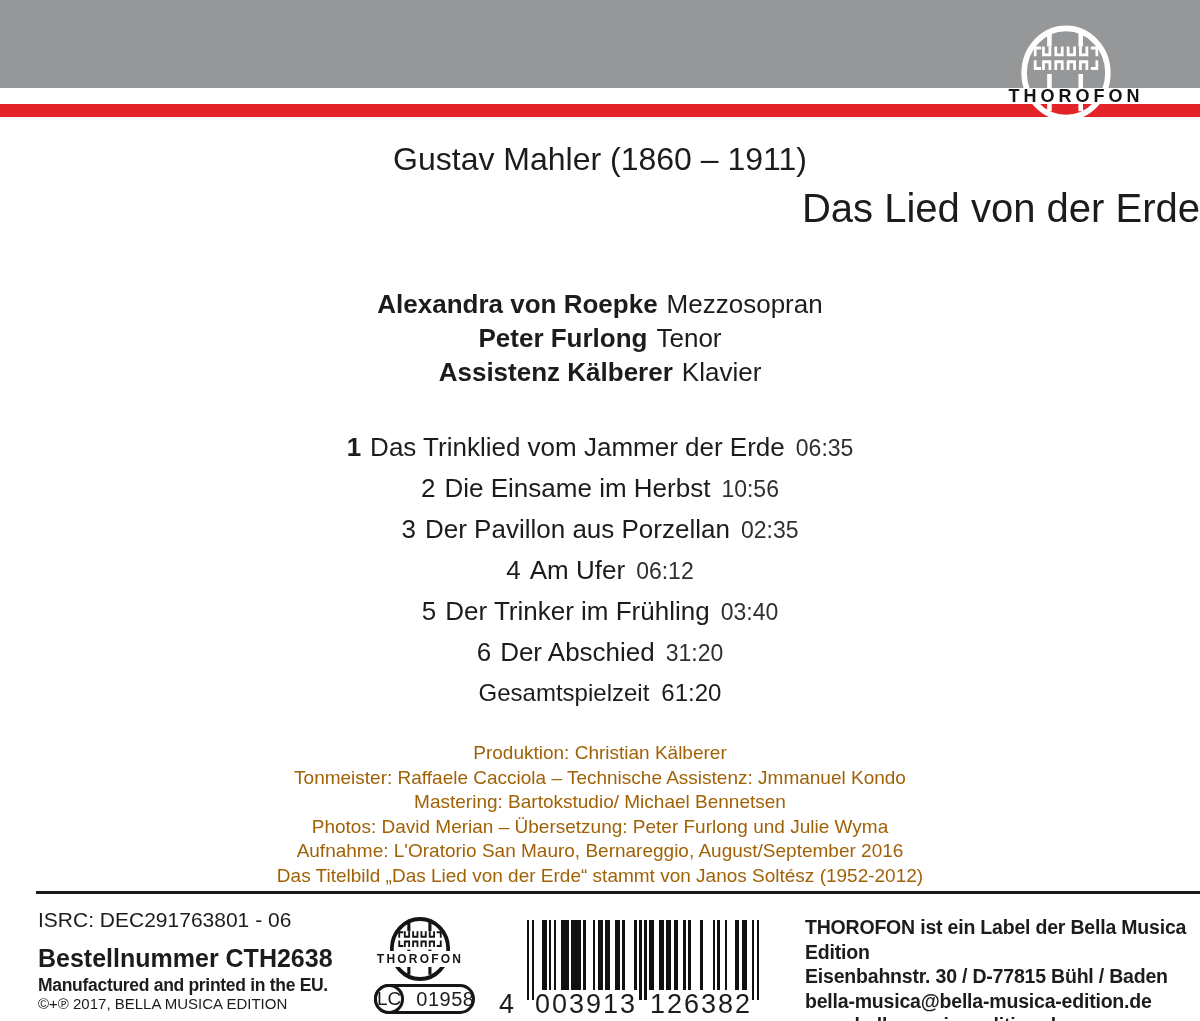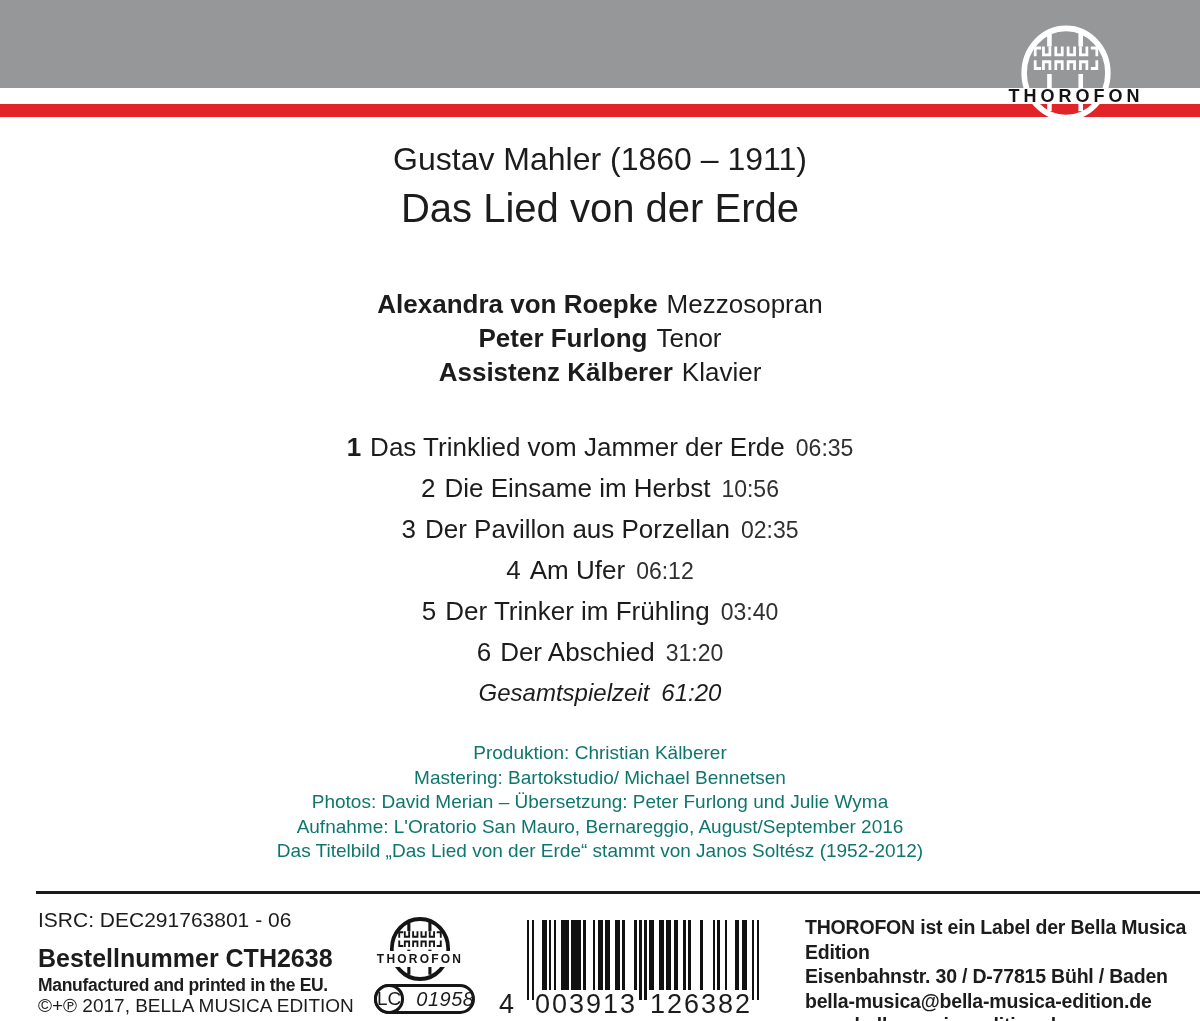--- a/index.html
+++ b/index.html
@@ -11,54 +11,54 @@
   
   .banner{position:absolute;top:0;left:0;width:1200px;height:88px;background:#959799;}
   .red-stripe{position:absolute;top:104px;left:0;width:1200px;height:13px;background:#e22328;}
   .logo-top-svg{position:absolute;left:1020px;top:24px;width:92px;height:98px;color:#ffffff;}
   .logo-top-text{
     position:absolute;left:1000px;top:86px;width:152px;text-align:center;
     font-weight:bold;font-size:18px;letter-spacing:4px;color:#141414;
   }
   
   .composer{position:absolute;top:141px;left:0;width:1200px;text-align:center;font-size:32px;}
-  .work{position:absolute;top:186px;left:0;width:1200px;text-align:center;font-size:40px;}
+  .work{position:absolute;top:186px;left:0;width:1200px;text-align:right;font-size:40px;}
   .subtitle{position:absolute;top:236px;left:0;width:1200px;text-align:center;font-size:24px;}
   
   .performers{position:absolute;top:287px;left:0;width:1200px;text-align:center;font-size:26px;line-height:34px;}
   .performers .name{font-weight:bold;margin-right:9px;}
   
   .tracks{position:absolute;top:427px;left:0;width:1200px;text-align:center;font-size:26px;line-height:40px;}
   .track .no{margin-right:9px;}
   .track .no.bold{font-weight:bold;}
   .track .dur{margin-left:11px;font-size:23px;color:#2f2f2f;}
-  .total{font-style:italic;font-size:24px;line-height:40px;}
+  .total{font-size:24px;line-height:40px;}
   .total .dur{margin-left:12px;}
   
-  .credits{position:absolute;top:741px;left:0;width:1200px;text-align:center;font-size:19px;line-height:24.5px;color:#0f766e;}
+  .credits{position:absolute;top:741px;left:0;width:1200px;text-align:center;font-size:19px;line-height:24.5px;color:#a16207;}
   
   .divider{position:absolute;top:891px;left:36px;right:0;height:3px;background:#1a1a1a;}
   .isrc{position:absolute;left:38px;top:908px;font-size:21px;}
   .orderno{position:absolute;left:38px;top:944px;font-size:25px;font-weight:bold;}
   .manufactured{position:absolute;left:38px;top:975px;font-size:17.5px;font-weight:bold;letter-spacing:-0.3px;}
-  .copyright{position:absolute;left:38px;top:995px;font-size:19px;}
+  .copyright{position:absolute;left:38px;top:995px;font-size:15px;}
   .logo-bottom-svg{position:absolute;left:389px;top:916px;width:62px;height:66px;color:#151515;}
   .logo-bottom-text{
     position:absolute;left:374px;top:951px;width:92px;text-align:center;
     font-size:12px;font-weight:bold;letter-spacing:2.2px;color:#151515;background:#fff;padding:1px 0;
   }
   .lc-pill{
     position:absolute;left:374px;top:984px;width:101px;height:30px;box-sizing:border-box;
     border:3px solid #151515;border-radius:16px;display:flex;align-items:center;background:#fff;
   }
   .lc-circle{
     box-sizing:border-box;width:43px;height:30px;margin:-3px 12px -3px -3px;border:3px solid #151515;
     border-radius:50%;display:flex;align-items:center;justify-content:center;font-size:19px;background:#fff;
   }
-  .lc-number{flex:1;text-align:right;font-size:20px;letter-spacing:0.5px;font-style:italic;}
+  .lc-number{flex:1;text-align:right;font-size:20px;letter-spacing:0.5px;}
   .barcode{position:absolute;left:527px;top:920px;width:232px;height:80px;}
   .bc-bar{position:absolute;top:0;height:70px;background:#111;}
   .bc-bar.tall{height:80px;}
   .bc-digit-lead{position:absolute;left:499px;top:989px;font-size:27px;}
   .bc-group1{position:absolute;left:535px;top:989px;width:101px;text-align:center;font-size:27px;letter-spacing:2px;}
   .bc-group2{position:absolute;left:650px;top:989px;width:100px;text-align:center;font-size:27px;letter-spacing:2px;}
   .label-info{position:absolute;left:805px;top:915px;font-size:19.5px;font-weight:bold;line-height:24.5px;letter-spacing:-0.2px;}
 </style>
 </head>
 <body>
@@ -128,20 +128,21 @@
     <div class="track">
       <span class="no">6</span><span>Der Abschied</span><span class="dur">31:20</span>
     </div>
     <div class="total">
       <span>Gesamtspielzeit</span><span class="dur">61:20</span>
     </div>
   </div>
 
   <div class="credits">
     <div>Produktion: Christian Kälberer</div>
+    <div>Tonmeister: Raffaele Cacciola – Technische Assistenz: Jmmanuel Kondo</div>
     <div>Mastering: Bartokstudio/ Michael Bennetsen</div>
     <div>Photos: David Merian – Übersetzung: Peter Furlong und Julie Wyma</div>
     <div>Aufnahme: L'Oratorio San Mauro, Bernareggio, August/September 2016</div>
     <div>Das Titelbild „Das Lied von der Erde“ stammt von Janos Soltész (1952-2012)</div>
   </div>
 
   <div class="divider"></div>
 
   <div class="isrc">ISRC: DEC291763801 - 06</div>
   <div class="orderno">Bestellnummer CTH2638</div>

